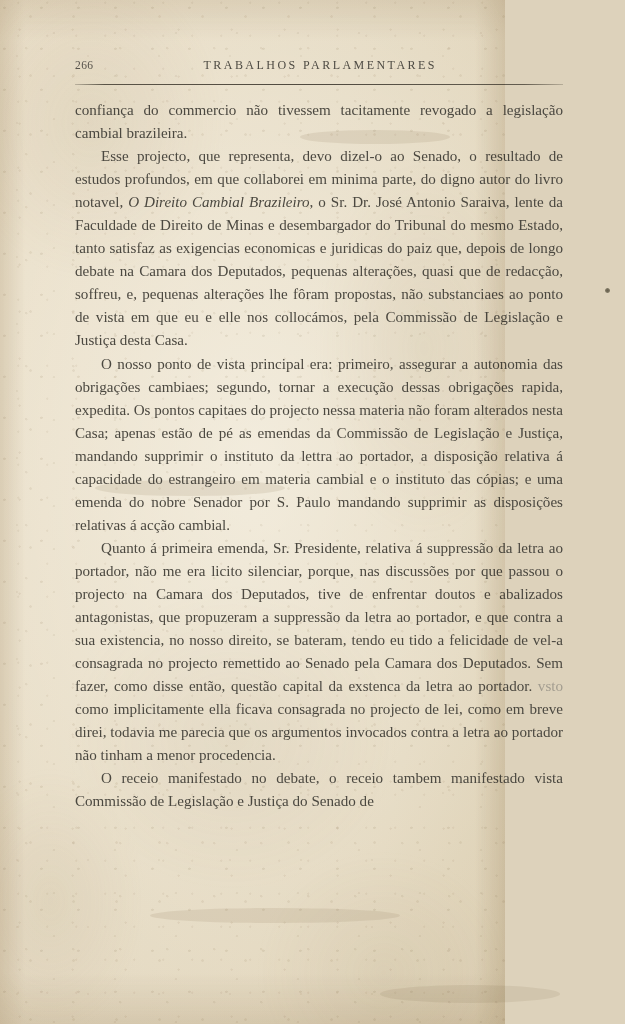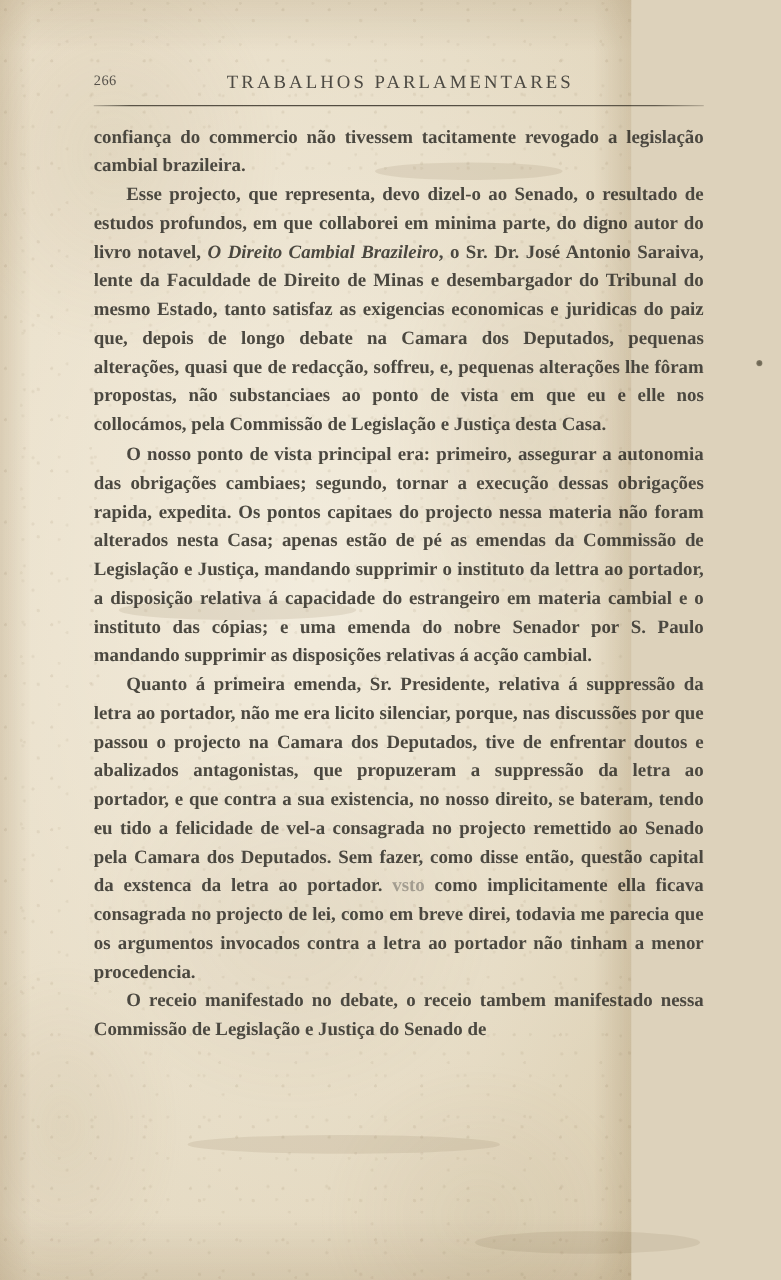--- a/index.html
+++ b/index.html
@@ -86,21 +86,21 @@
     letter-spacing: .4px;
     color: #55514a;
     font-family: "Liberation Serif", serif;
   }
   #runtitle {
     position: absolute;
     left: 0;
     right: 0;
     top: 0;
     text-align: center;
-    font-size: 15px;
+    font-size: 12px;
     letter-spacing: 2.45px;
     color: #4d4a43;
     text-indent: 2.45px;
     font-family: "Liberation Serif", serif;
   }
   #headrule {
     position: absolute;
     left: 75px;
     top: 84px;
     width: 488px;
@@ -117,21 +117,20 @@
     color: #4b4840;
     font-size: 15.1px;
     line-height: 23.05px;
     text-align: justify;
     font-family: "Liberation Serif", serif;
   }
   .para {
     margin: 0;
     text-align: justify;
     text-justify: inter-word;
-    font-weight: bold;
   }
   .para.indent { text-indent: 26px; }
   .para i { font-style: italic; }
   .faded2  { color: #a39d90; }
 
   
   #speck {
     position: absolute;
     left: 605px;
     top: 288px;
@@ -171,19 +170,19 @@
   <div id="textblock">
 
     <p class="para">confiança do commercio não tivessem tacitamente revogado a legislação cambial brazileira.</p>
 
     <p class="para indent"><span>Esse projecto, que representa, devo dizel-o ao Senado, o resultado de estudos profundos, em que collaborei em minima parte, do digno autor do livro notavel, </span><i>O Direito Cambial Brazileiro</i><span>, o Sr. Dr. José Antonio Saraiva, lente da Faculdade de Direito de Minas e desembargador do Tribunal do mesmo Estado, tanto satisfaz as exigencias economicas e juridicas do paiz que, depois de longo debate na Camara dos Deputados, pequenas alterações, quasi que de redacção, soffreu, e, pequenas alterações lhe fôram propostas, não substanciaes ao ponto de vista em que eu e elle nos collocámos, pela Commissão de Legislação e Justiça desta Casa.</span></p>
 
     <p class="para indent">O nosso ponto de vista principal era: primeiro, assegurar a autonomia das obrigações cambiaes; segundo, tornar a execução dessas obrigações rapida, expedita. Os pontos capitaes do projecto nessa materia não foram alterados nesta Casa; apenas estão de pé as emendas da Commissão de Legislação e Justiça, mandando supprimir o instituto da lettra ao portador, a disposição relativa á capacidade do estrangeiro em materia cambial e o instituto das cópias; e uma emenda do nobre Senador por S. Paulo mandando supprimir as disposições relativas á acção cambial.</p>
 
     <p class="para indent"><span>Quanto á primeira emenda, Sr. Presidente, relativa á suppressão da letra ao portador, não me era licito silenciar, porque, nas discussões por que passou o projecto na Camara dos Deputados, tive de enfrentar doutos e abalizados antagonistas, que propuzeram a suppressão da letra ao portador, e que contra a sua existencia, no nosso direito, se bateram, tendo eu tido a felicidade de vel-a consagrada no projecto remettido ao Senado pela Camara dos Deputados. Sem fazer, como disse então, questão capital da exstenca da letra ao portador. </span><span class="faded2">vsto</span><span> como implicitamente ella ficava consagrada no projecto de lei, como em breve direi, todavia me parecia que os argumentos invocados contra a letra ao portador não tinham a menor procedencia.</span></p>
 
-    <p class="para indent">O receio manifestado no debate, o receio tambem manifestado nessa Commissão de Legislação e Justiça do Senado de</p>
+    <p class="para indent">O receio manifestado no debate, o receio tambem manifestado vista Commissão de Legislação e Justiça do Senado de</p>
 
   </div>
 
   <div id="speck"></div>
   <div id="edges"></div>
 </div>
 
 </body></html>

